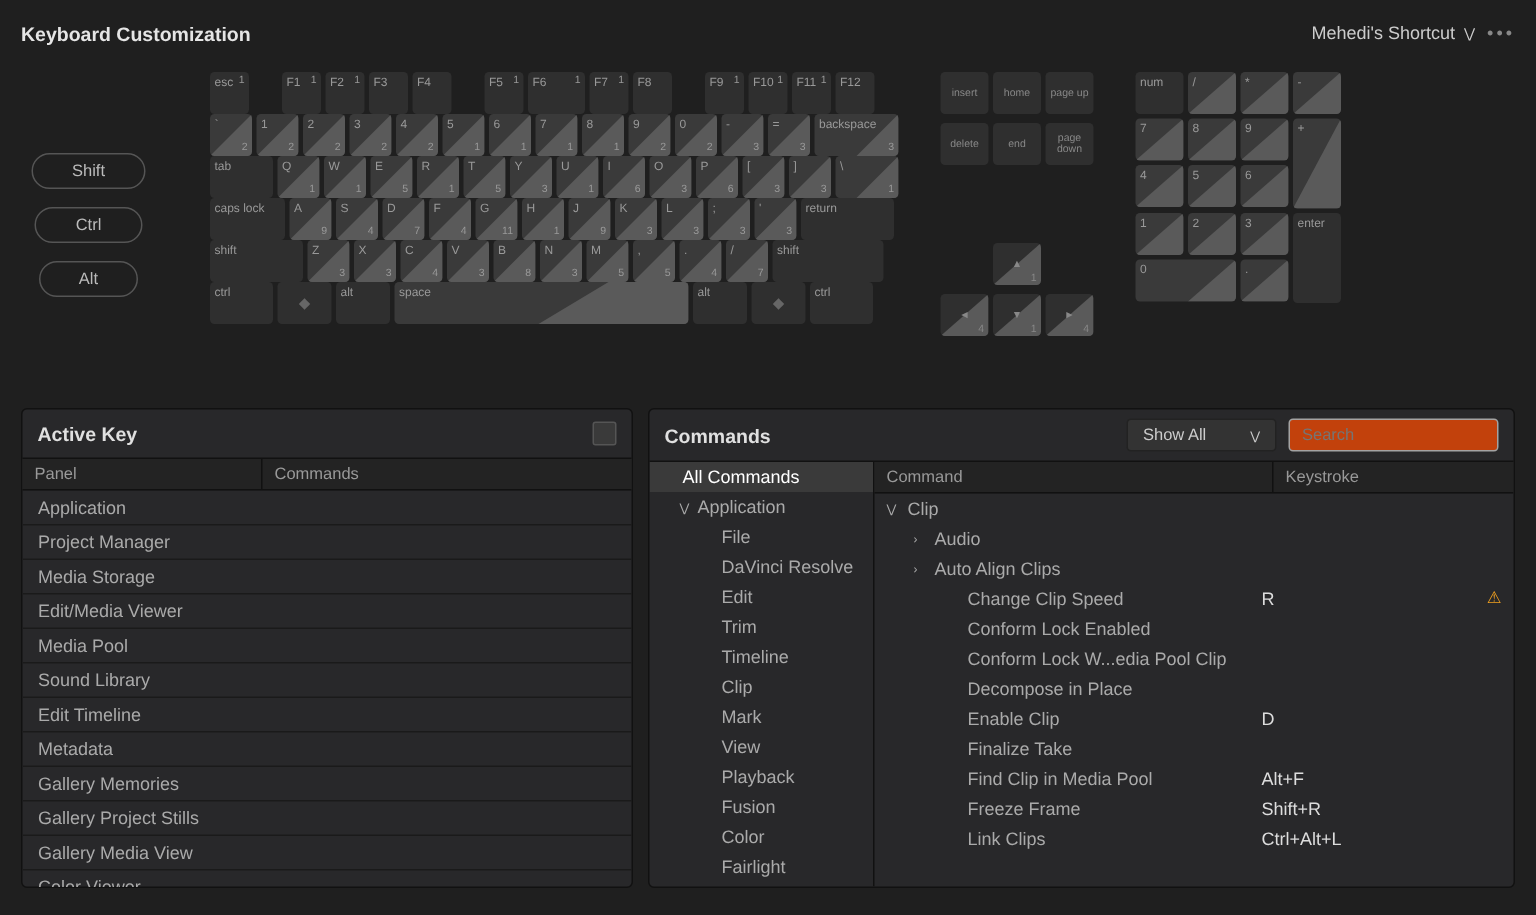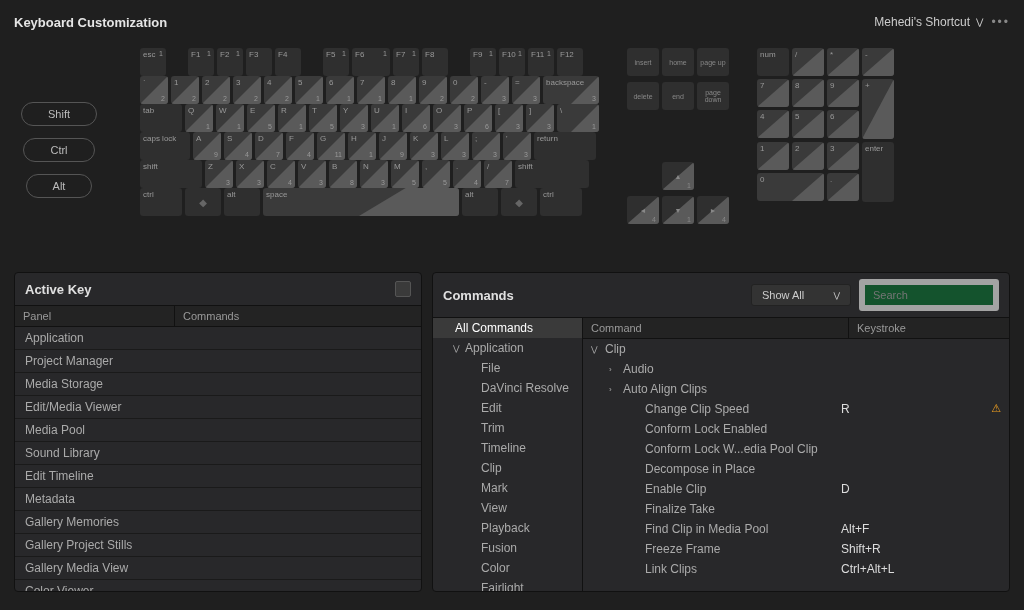--- a/index.html
+++ b/index.html
@@ -53,21 +53,21 @@
 .col-c { flex:1;}
 
 .list { flex:1; overflow-y:auto; position:relative;}
 .list::-webkit-scrollbar{width:6px;} .list::-webkit-scrollbar-thumb{background:#555;border-radius:3px;} .list::-webkit-scrollbar-track{background:#1a1a1a;}
 .list-item { padding:4px 10px; font-size:12px; color:#aaa; border-bottom:1px solid #1a1a1a; cursor:pointer;}
 
 .right-hdr { display:flex; justify-content:space-between; align-items:center; padding:6px 10px; border-bottom:1px solid #111;}
 .right-hdr .ttl{font-weight:bold;color:#e0e0e0;font-size:13px;}
 .right-ctrls{display:flex;gap:8px;align-items:center;}
 .dd { background:#333; border:1px solid #222; border-radius:3px; padding:4px 10px; font-size:11px; color:#ccc; display:flex; align-items:center; gap:24px; cursor:pointer; width:100px; justify-content:space-between;}
-.srch { background:#14532d; border:6px solid #a3a3a3; border-radius:3px; padding:4px 8px; font-size:11px; color:#888; width:140px;}
+.srch { background:#c2410c; border:1px solid #a3a3a3; border-radius:3px; padding:4px 8px; font-size:11px; color:#888; width:140px;}
 .srch input{background:transparent;border:none;outline:none;color:#ccc;width:100%;font-size:11px;}
 
 .right-body{display:flex; flex:1; overflow:hidden;}
 .tree-col{width:150px; border-right:1px solid #111; overflow-y:auto;}
 .tree-item{padding:3px 10px; font-size:12px; color:#aaa; cursor:pointer; display:flex; align-items:center; gap:4px;}
 .tree-item.sel{background:#3a3a3a; color:#fff;}
 .tree-item .arr{font-size:8px; width:8px;}
 .tree-item.indent1{padding-left:20px;}
 .tree-item.indent2{padding-left:36px;}
 

